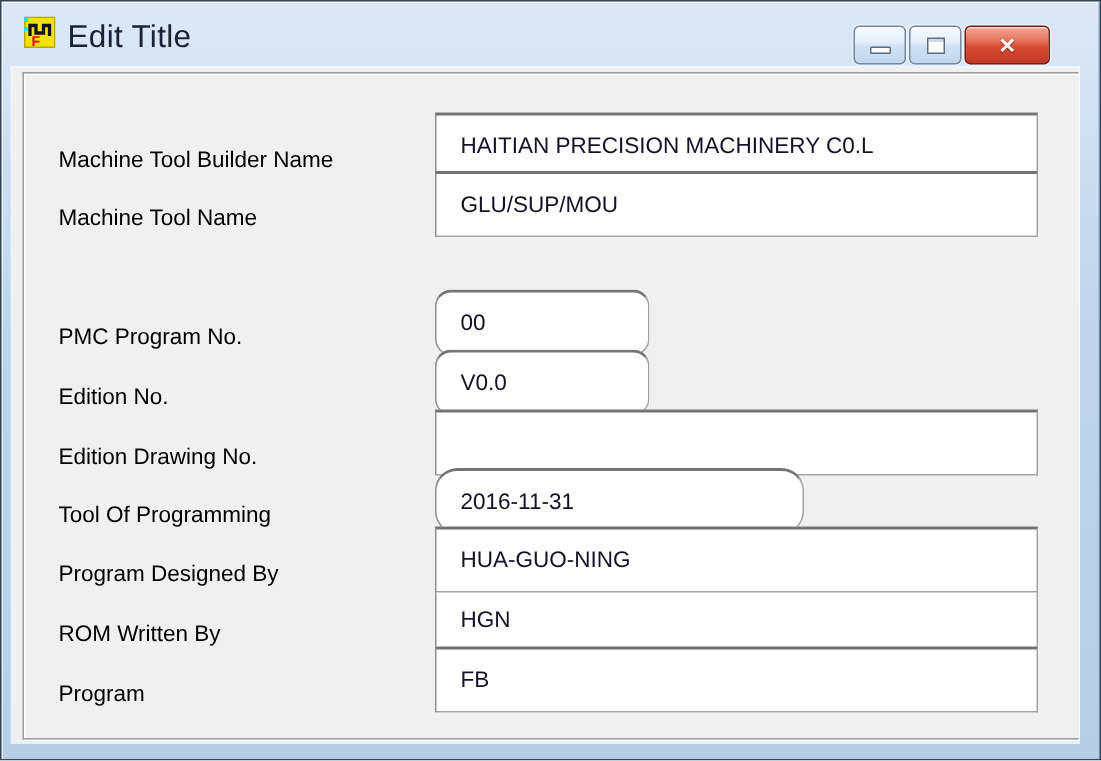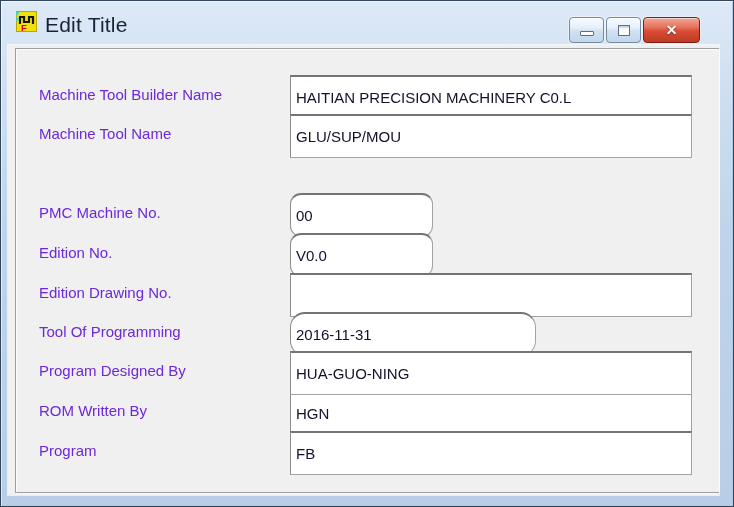--- a/index.html
+++ b/index.html
@@ -46,28 +46,28 @@
     background:#f0f0f0;
     box-shadow:0 0 0 1px rgba(255,255,255,.65);
   }
   .panel{
     position:absolute;left:7px;top:3px;width:704px;height:445px;
     border:1px solid #9d9d9d;border-right:none;
     box-shadow:inset 1px 1px 0 #fdfdfd, 1px 1px 0 #fbfbfb;
   }
   .row{position:absolute;left:0;width:100%;height:31px;}
   .row-label{
-    position:absolute;left:31px;top:4px;height:31px;line-height:31px;
-    font-size:15px;color:#6d28d9;white-space:nowrap;
+    position:absolute;left:31px;top:16px;height:31px;line-height:31px;
+    font-size:15px;color:#000000;white-space:nowrap;
   }
   .field{
     position:absolute;left:282px;top:0;height:44px;
     background:#ffffff;color:#12122a;
     font-family:"Liberation Sans", sans-serif;font-size:15px;
-    padding:0 5px;
+    padding:0 16px;
     border:1px solid #a3a3a3;border-top:2px solid #747474;border-left:1px solid #8d8d8d;
     border-radius:0;outline:none;
   }
   .field-long{width:402px;}
   .field-short{width:143px;border-radius:11px;}
   .field-med{width:246px;border-radius:15px;}
 </style>
 </head>
 <body>
 
@@ -104,21 +104,21 @@
       <input class="field field-long" type="text" value="HAITIAN PRECISION MACHINERY C0.L" style="">
     </div>
 
     <div class="row" style="top:69px">
       <span class="row-label">Machine Tool Name</span>
       <input class="field field-long" type="text" value="GLU/SUP/MOU" style="">
     </div>
 
 
     <div class="row" style="top:148px">
-      <span class="row-label">PMC Machine No.</span>
+      <span class="row-label">PMC Program No.</span>
       <input class="field field-short" type="text" value="00" style="">
     </div>
 
     <div class="row" style="top:188px">
       <span class="row-label">Edition No.</span>
       <input class="field field-short" type="text" value="V0.0" style="">
     </div>
 
     <div class="row" style="top:228px">
       <span class="row-label">Edition Drawing No.</span>

